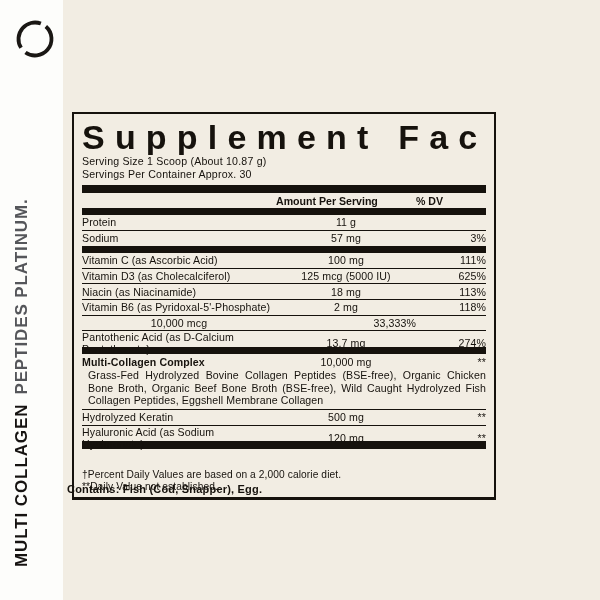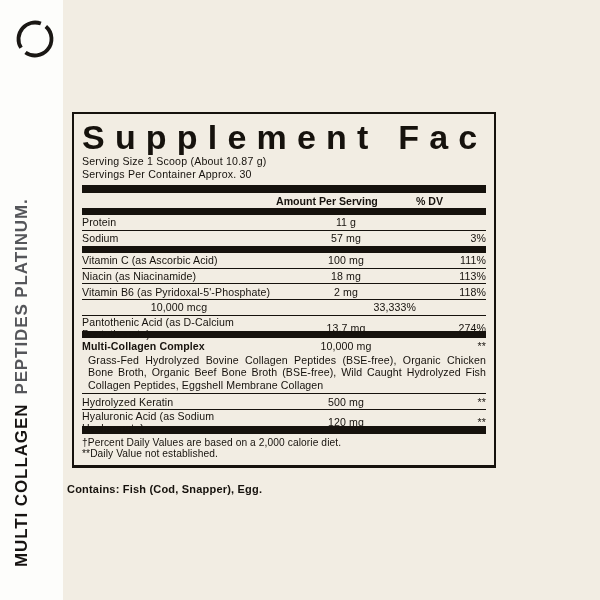--- a/index.html
+++ b/index.html
@@ -51,21 +51,21 @@
   .row { height: 15.6px; font-size: 10.6px; letter-spacing: 0.1px; }
   .row.sep { border-bottom: 1.5px solid #16120d; }
   .row .c2 { text-align: center; }
   .row .c3 { text-align: right; }
   .row .c1.bold { font-weight: bold; }
   .sub-ingredients {
     font-size: 10.6px; line-height: 12.4px; text-align: justify;
     padding: 0 0 2.5px 6px; border-bottom: 1.5px solid #16120d;
     letter-spacing: 0.1px;
   }
-  .footnotes { margin-top: 3px; font-size: 10.2px; line-height: 11.6px; letter-spacing: 0.1px; }
+  .footnotes { margin-top: 20px; font-size: 10.2px; line-height: 11.6px; letter-spacing: 0.1px; }
   .contains {
     position: absolute; left: 67px; top: 483px;
     font-size: 11px; font-weight: bold; letter-spacing: 0.2px;
   }
 </style>
 </head>
 <body>
 
 <div class="edge-strip"></div>
 
@@ -100,20 +100,25 @@
     <span class="c2">57 mg</span>
     <span class="c3">3%</span>
   </div>
 
   <div class="bar mid"></div>
 
   <div class="cols row sep">
     <span class="c1">Vitamin C (as Ascorbic Acid)</span>
     <span class="c2">100 mg</span>
     <span class="c3">111%</span>
+  </div>
+  <div class="cols row sep">
+    <span class="c1">Vitamin D3 (as Cholecalciferol)</span>
+    <span class="c2">125 mcg  (5000 IU)</span>
+    <span class="c3">625%</span>
   </div>
   <div class="cols row sep">
     <span class="c1">Niacin (as Niacinamide)</span>
     <span class="c2">18 mg</span>
     <span class="c3">113%</span>
   </div>
   <div class="cols row sep">
     <span class="c1">Vitamin B6 (as Pyridoxal-5'-Phosphate)</span>
     <span class="c2">2 mg</span>
     <span class="c3">118%</span>

